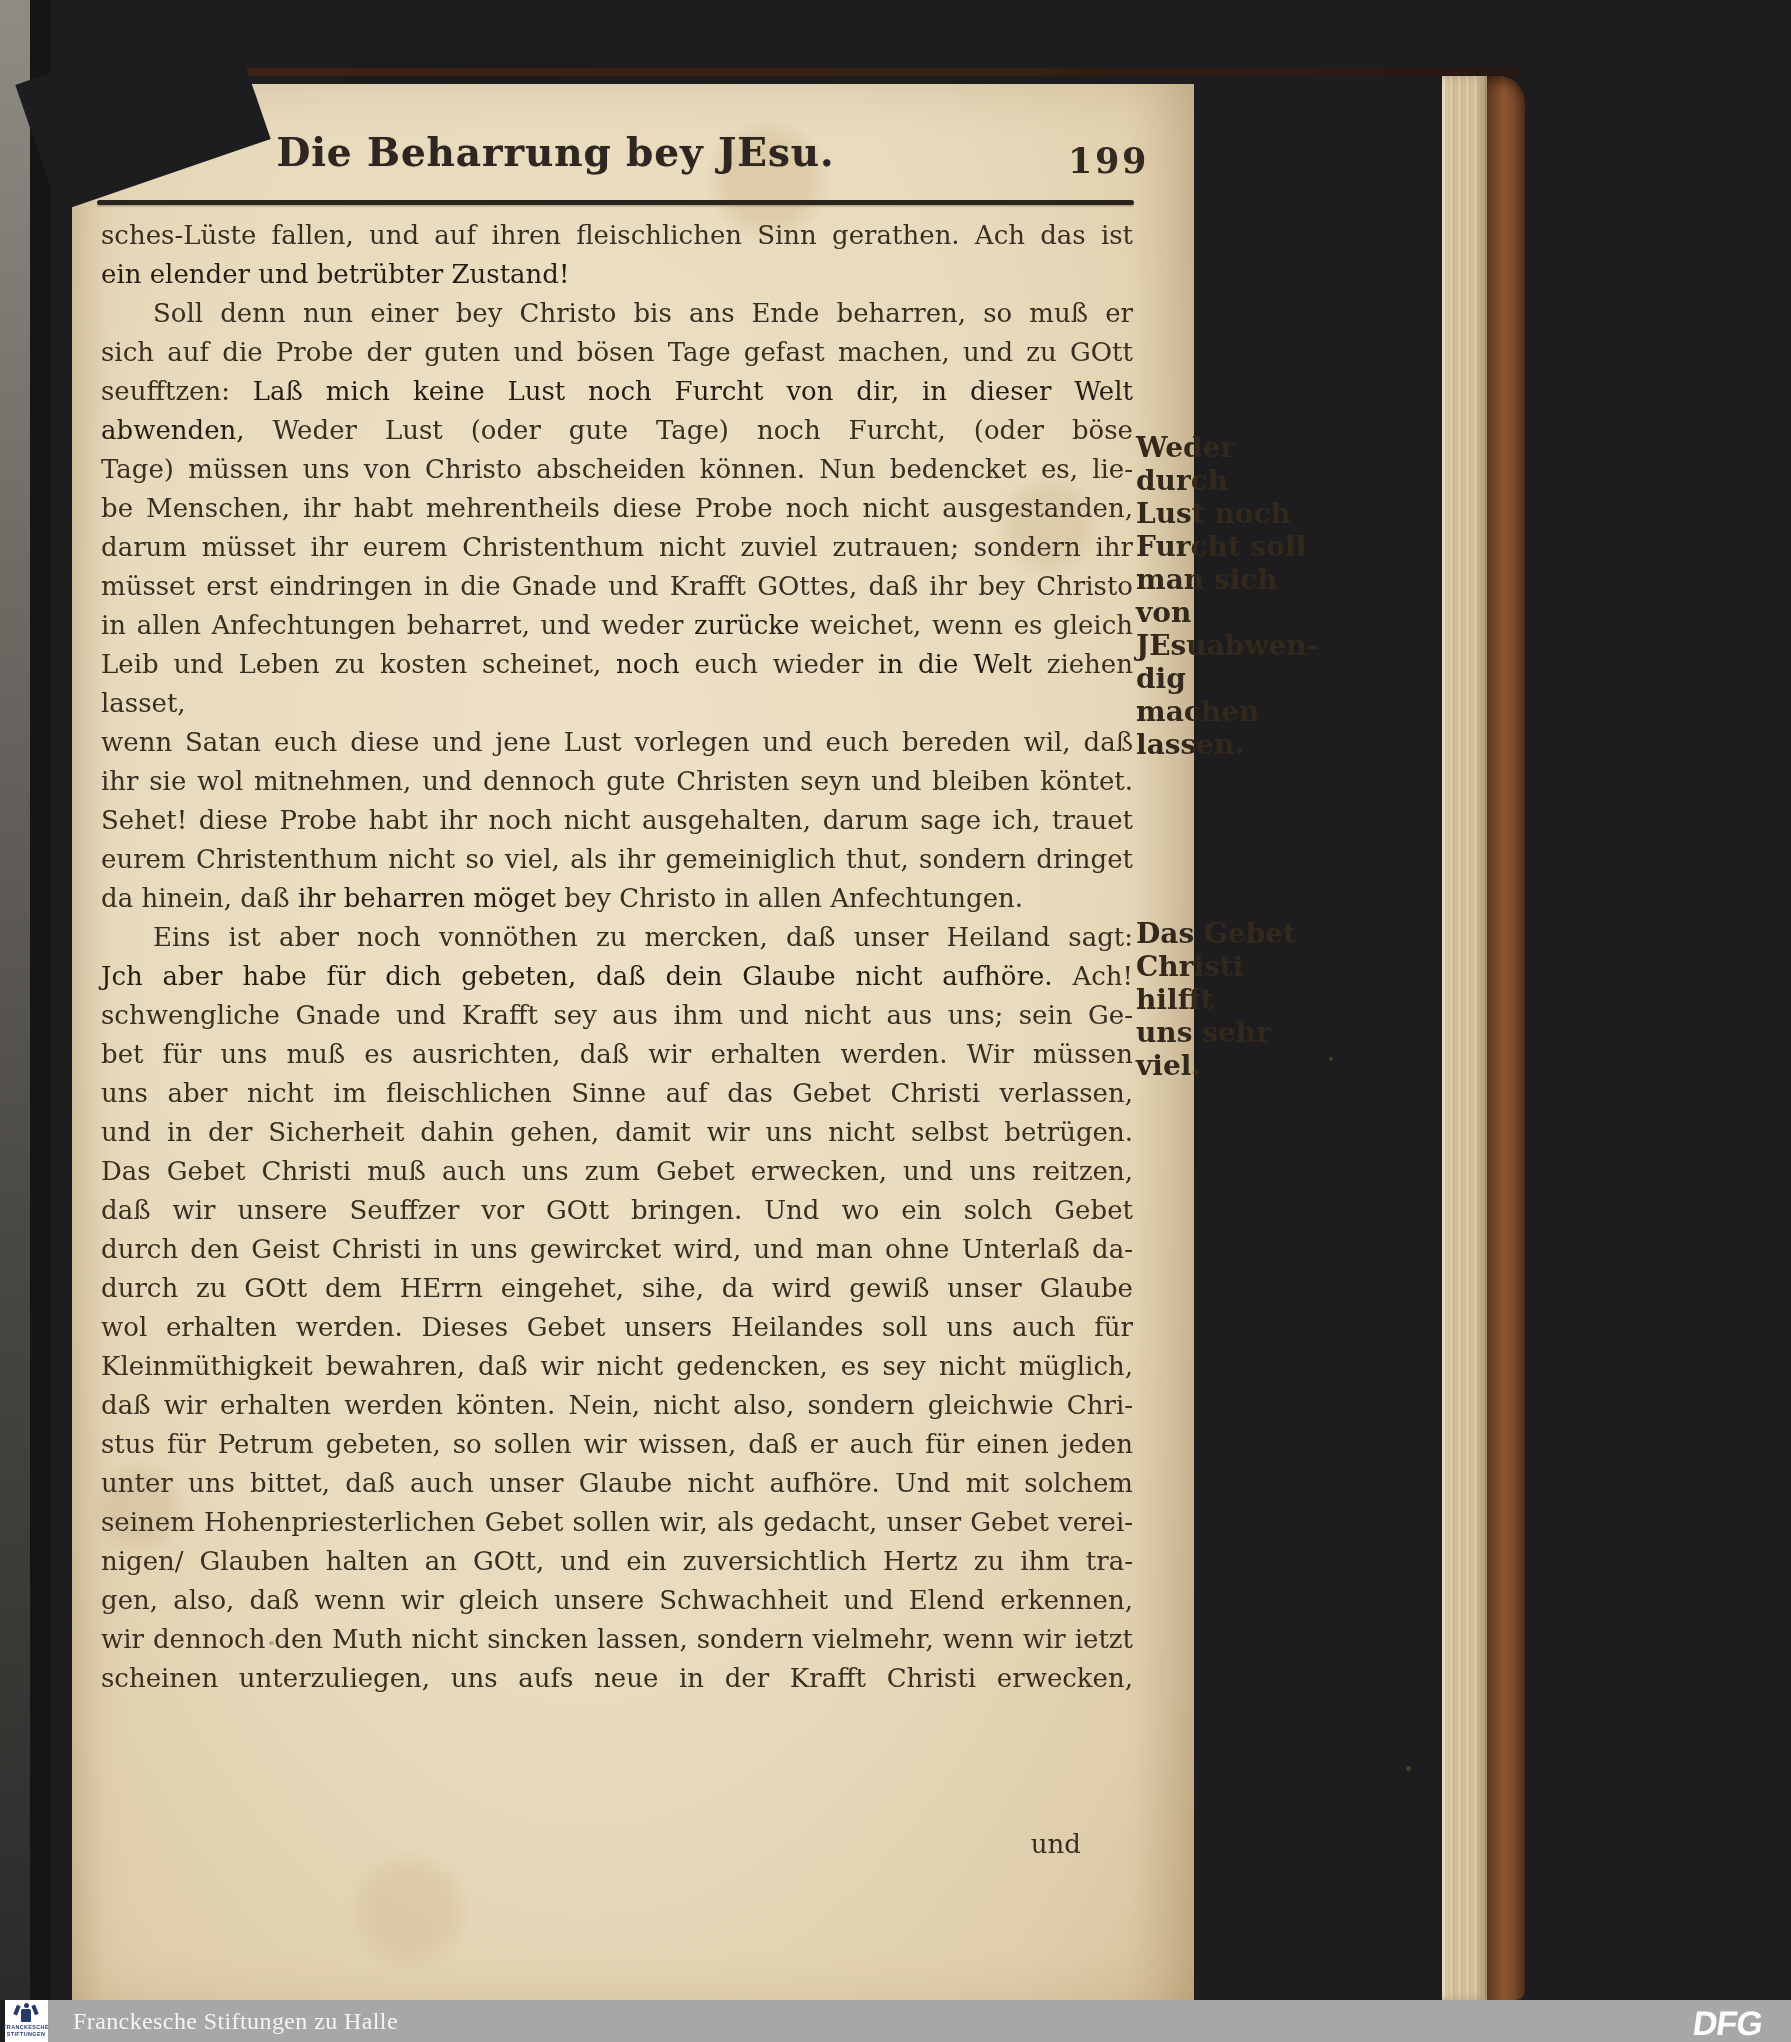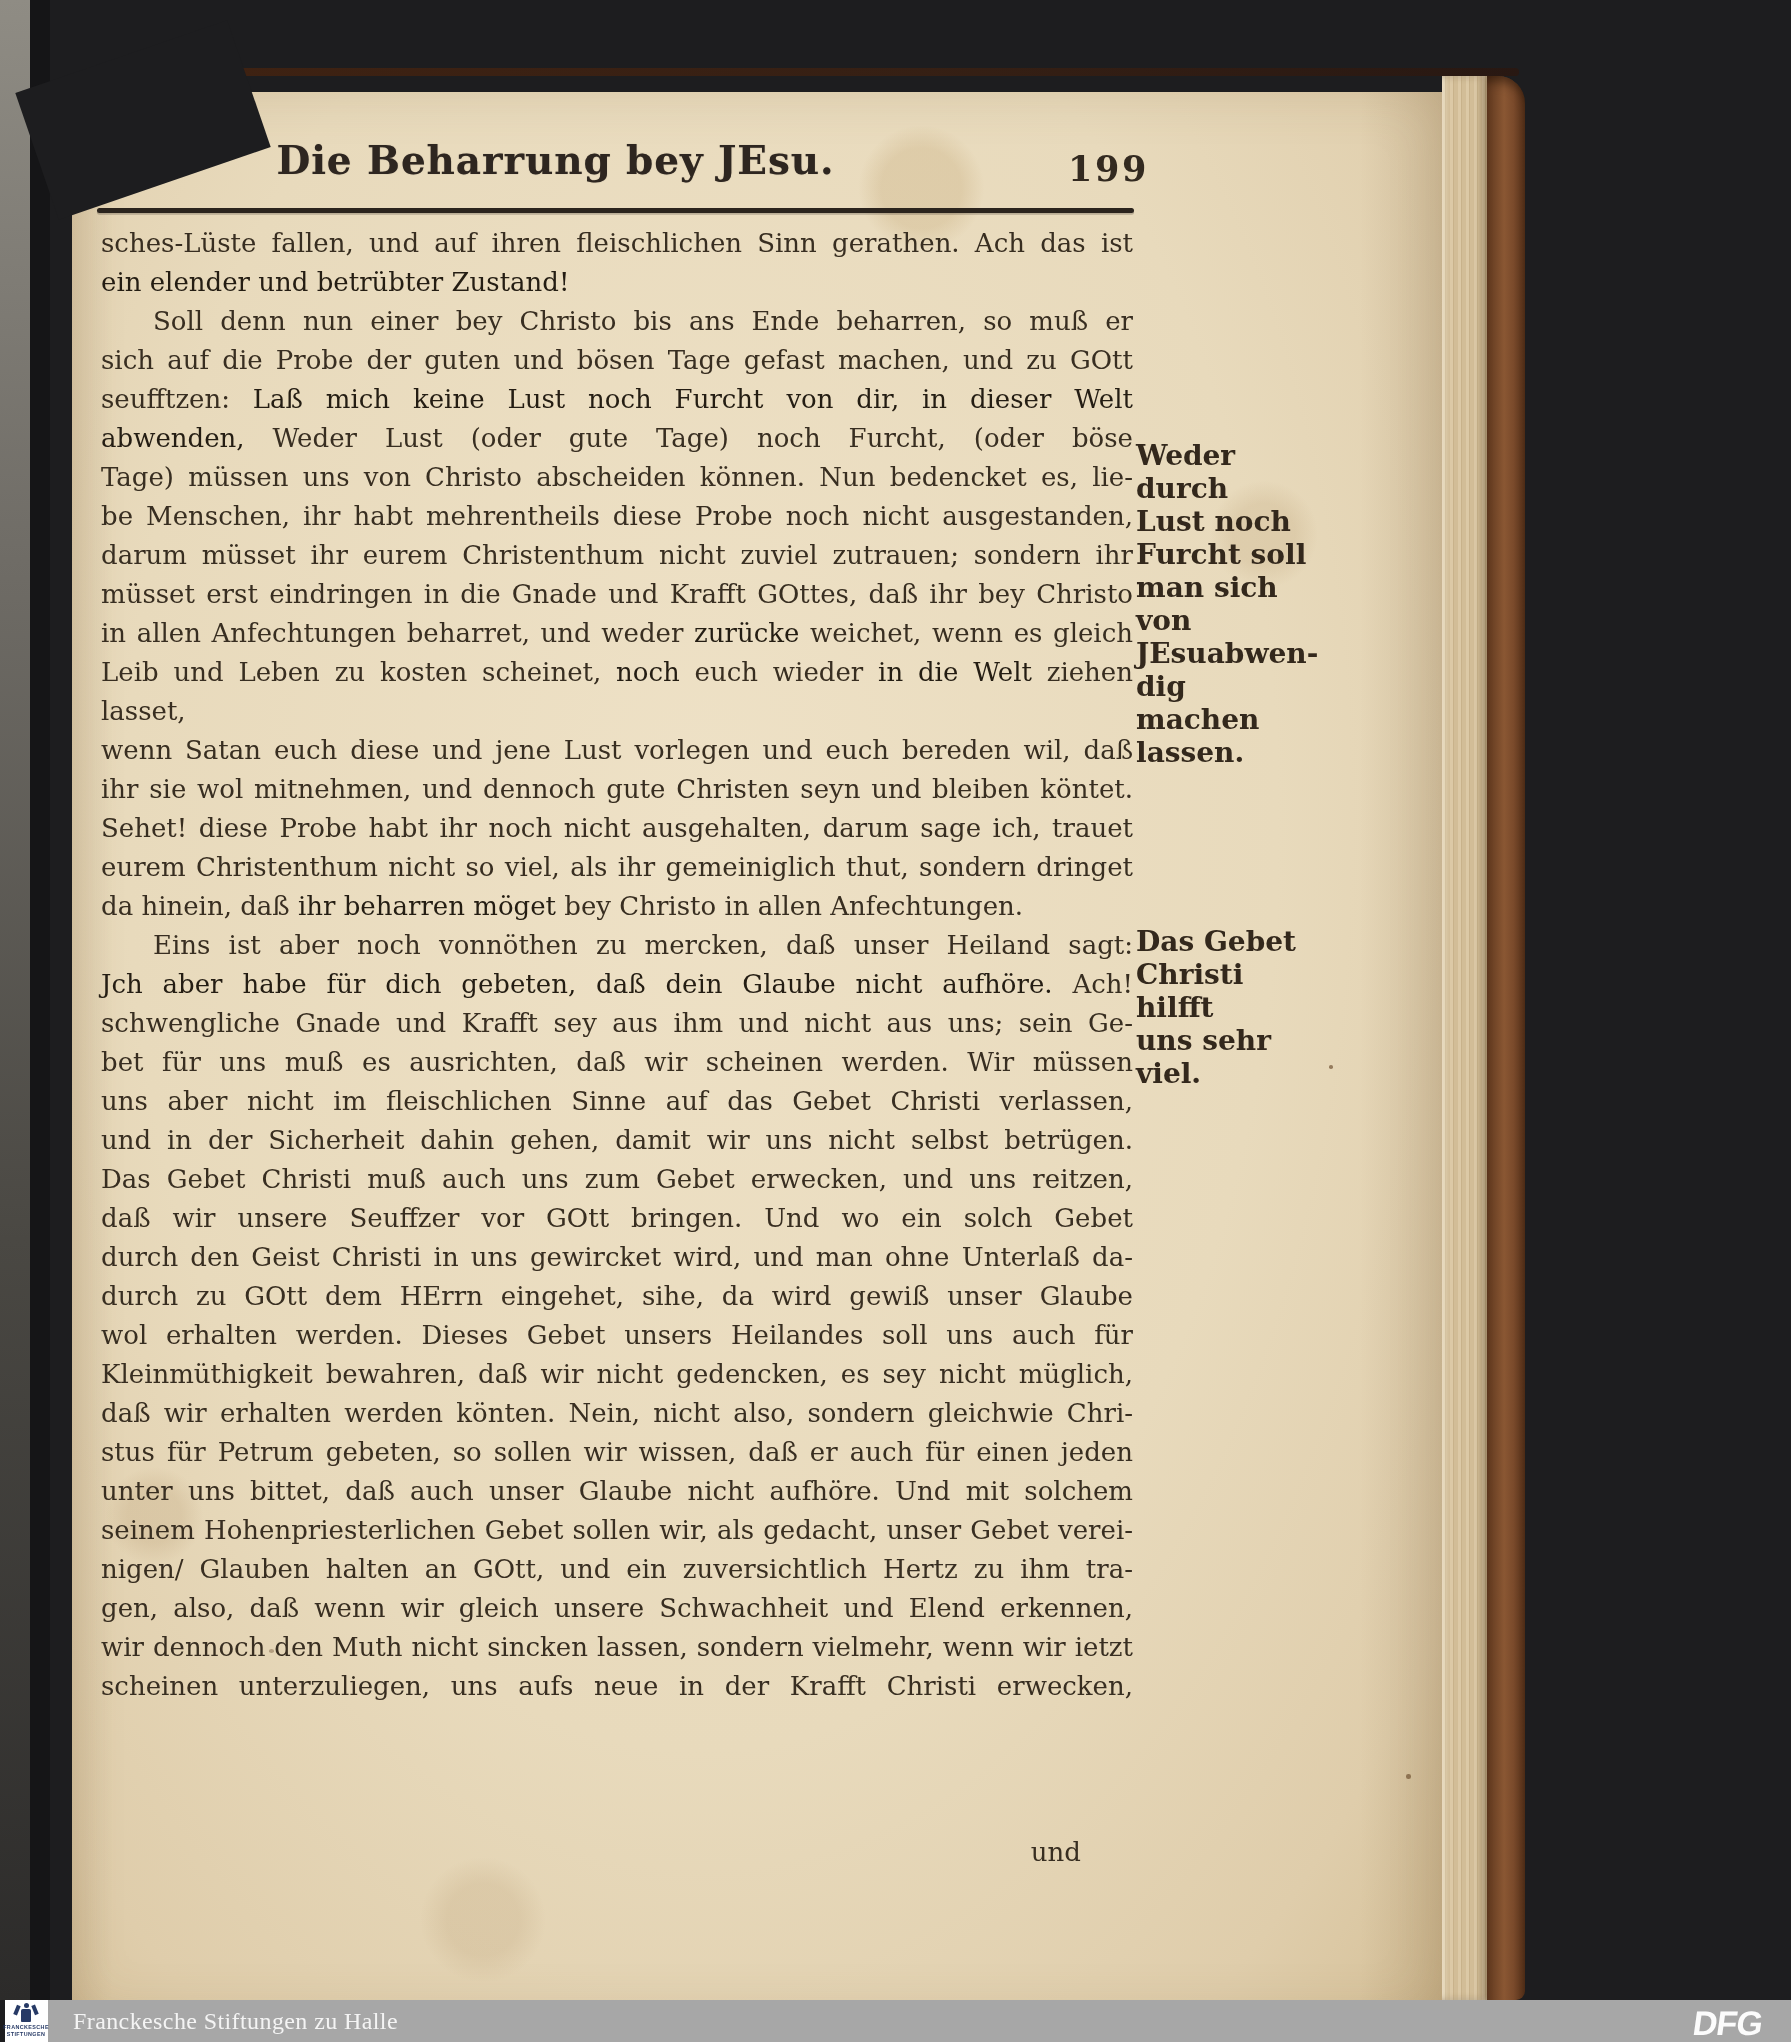--- a/index.html
+++ b/index.html
@@ -11,21 +11,21 @@
   .stage{position:relative;width:1791px;height:2043px;background:var(--bg);
          font-family:"DejaVu Serif", serif;}
 
   
   .left-sliver{position:absolute;left:0;top:0;width:30px;height:2000px;
     background:linear-gradient(180deg,#8f8c84 0%,#6f6c66 28%,#4a4843 62%,#2c2b2a 100%);}
   .left-sliver::after{content:"";position:absolute;right:-19.7px;top:0;width:19.7px;height:2000px;
     background:#151517;}
 
   
-  .page{position:absolute;left:72px;top:92px;width:1370px;height:1924px;
+  .page{position:absolute;left:72px;top:84px;width:1122px;height:1924px;
     background:
       radial-gradient(ellipse at 46% 38%, #eee1c6 0%, #e8dabc 55%, #dfcdab 85%, #d5c098 100%);
     border-radius:2.7px 0 0 2.7px;
     box-shadow:inset 0 0 54px rgba(120,90,45,.18);}
   .page::before{content:"";position:absolute;inset:0;pointer-events:none;
     background:
       radial-gradient(circle at 62% 5%, rgba(165,125,60,.16) 0 40px, transparent 63px),
       radial-gradient(circle at 87% 23%, rgba(150,110,55,.12) 0 31px, transparent 54px),
       radial-gradient(circle at 6% 74%, rgba(140,100,50,.12) 0 27px, transparent 49px),
       radial-gradient(circle at 30% 95%, rgba(140,100,50,.10) 0 36px, transparent 63px),
@@ -119,21 +119,21 @@
           <div class="line just"><span>in allen Anfechtungen beharret, und weder </span><span class="b">zurücke</span><span> weichet, wenn es gleich</span></div>
           <div class="line just"><span>Leib und Leben zu kosten scheinet, </span><span class="b">noch</span><span> euch wieder </span><span class="b">in die Welt</span><span> ziehen lasset,</span></div>
           <div class="line just"><span>wenn Satan euch diese und jene Lust vorlegen und euch bereden wil,  daß</span></div>
           <div class="line just"><span>ihr sie wol mitnehmen, und dennoch gute Christen seyn und bleiben köntet.</span></div>
           <div class="line just"><span>Sehet! diese Probe habt ihr noch nicht ausgehalten, darum sage ich, trauet</span></div>
           <div class="line just"><span>eurem Christenthum nicht so viel, als ihr gemeiniglich thut, sondern dringet</span></div>
           <div class="line"><span>da hinein, daß </span><span class="b">ihr beharren möget</span><span> bey Christo in allen Anfechtungen.</span></div>
           <div class="line indent just"><span>Eins ist aber noch vonnöthen zu mercken, daß unser Heiland sagt:</span></div>
           <div class="line just"><span class="b">Jch aber habe für dich gebeten, daß dein Glaube nicht aufhöre.</span><span> Ach!</span></div>
           <div class="line just"><span>schwengliche Gnade und Krafft sey aus ihm und nicht aus uns; sein Ge-</span></div>
-          <div class="line just"><span>bet für uns muß es ausrichten, daß wir scheinen werden.  Wir müssen</span></div>
+          <div class="line just"><span>bet für uns muß es ausrichten, daß wir erhalten werden.  Wir müssen</span></div>
           <div class="line just"><span>uns aber nicht im fleischlichen Sinne auf das  Gebet Christi verlassen,</span></div>
           <div class="line just"><span>und in der Sicherheit dahin gehen,  damit wir uns nicht selbst betrügen.</span></div>
           <div class="line just"><span>Das Gebet Christi muß auch uns zum Gebet erwecken, und uns reitzen,</span></div>
           <div class="line just"><span>daß wir unsere Seuffzer vor GOtt bringen.  Und wo ein solch Gebet</span></div>
           <div class="line just"><span>durch den Geist Christi in uns gewircket wird, und man ohne Unterlaß da-</span></div>
           <div class="line just"><span>durch zu GOtt dem HErrn eingehet, sihe, da wird gewiß unser Glaube</span></div>
           <div class="line just"><span>wol erhalten werden.  Dieses Gebet unsers Heilandes soll uns auch für</span></div>
           <div class="line just"><span>Kleinmüthigkeit bewahren, daß wir nicht gedencken, es sey nicht müglich,</span></div>
           <div class="line just"><span>daß wir erhalten werden könten. Nein, nicht also, sondern gleichwie Chri-</span></div>
           <div class="line just"><span>stus für Petrum gebeten, so sollen wir wissen, daß er auch für einen jeden</span></div>

